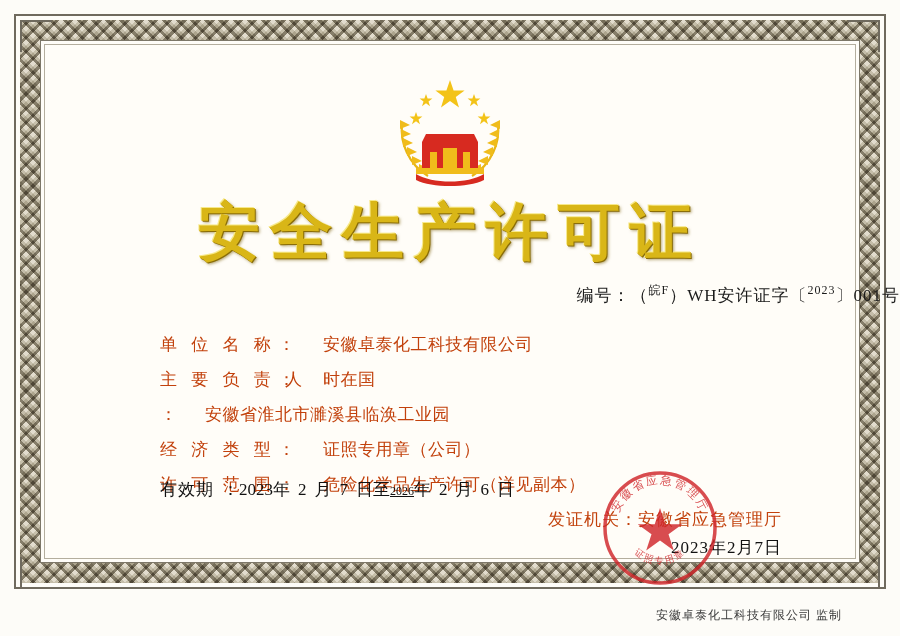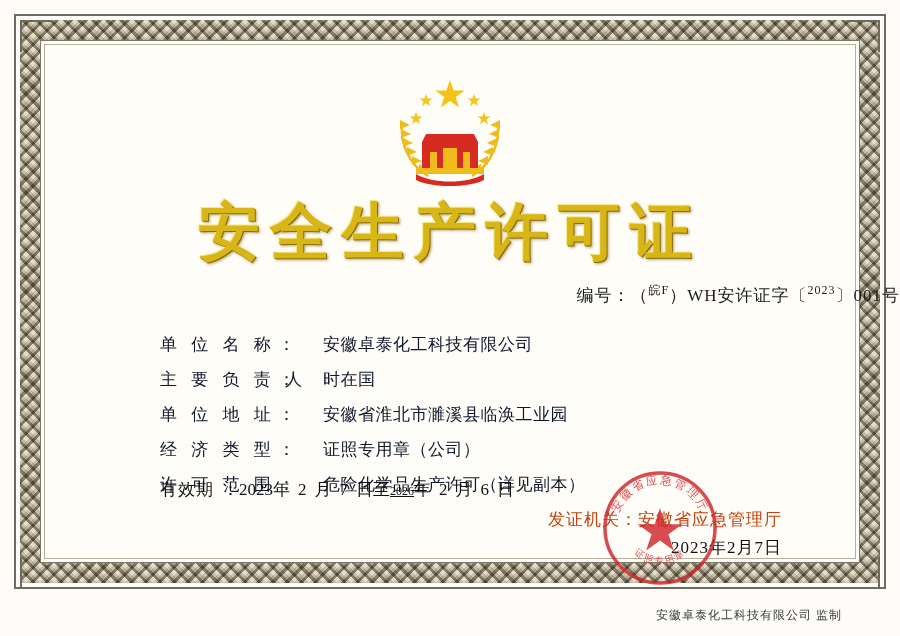--- a/index.html
+++ b/index.html
@@ -124,21 +124,21 @@
     position: absolute;
     left: 160px;
     top: 333px;
     width: 620px;
   }
   .row {
     display: flex;
     align-items: baseline;
     margin-bottom: 12px;
     font-size: 17px;
-    color: #0f172a;
+    color: #c2410c;
   }
   .label {
     width: 118px;
     flex: 0 0 118px;
     letter-spacing: 5px;
     white-space: nowrap;
   }
   .colon {
     flex: 0 0 12px;
     margin-right: 4px;
@@ -287,21 +287,20 @@
       <span class="value">安徽卓泰化工科技有限公司</span>
     </div>
 
     <div class="row">
       <span class="label">主 要 负 责 人</span>
       <span class="colon">：</span>
       <span class="value">时在国</span>
     </div>
 
     <div class="row">
-      <span class="label">单 位 地 址</span>
       <span class="colon">：</span>
       <span class="value">安徽省淮北市濉溪县临涣工业园</span>
     </div>
 
     <div class="row">
       <span class="label">经 济 类 型</span>
       <span class="colon">：</span>
       <span class="value">证照专用章（公司）</span>
     </div>
 

